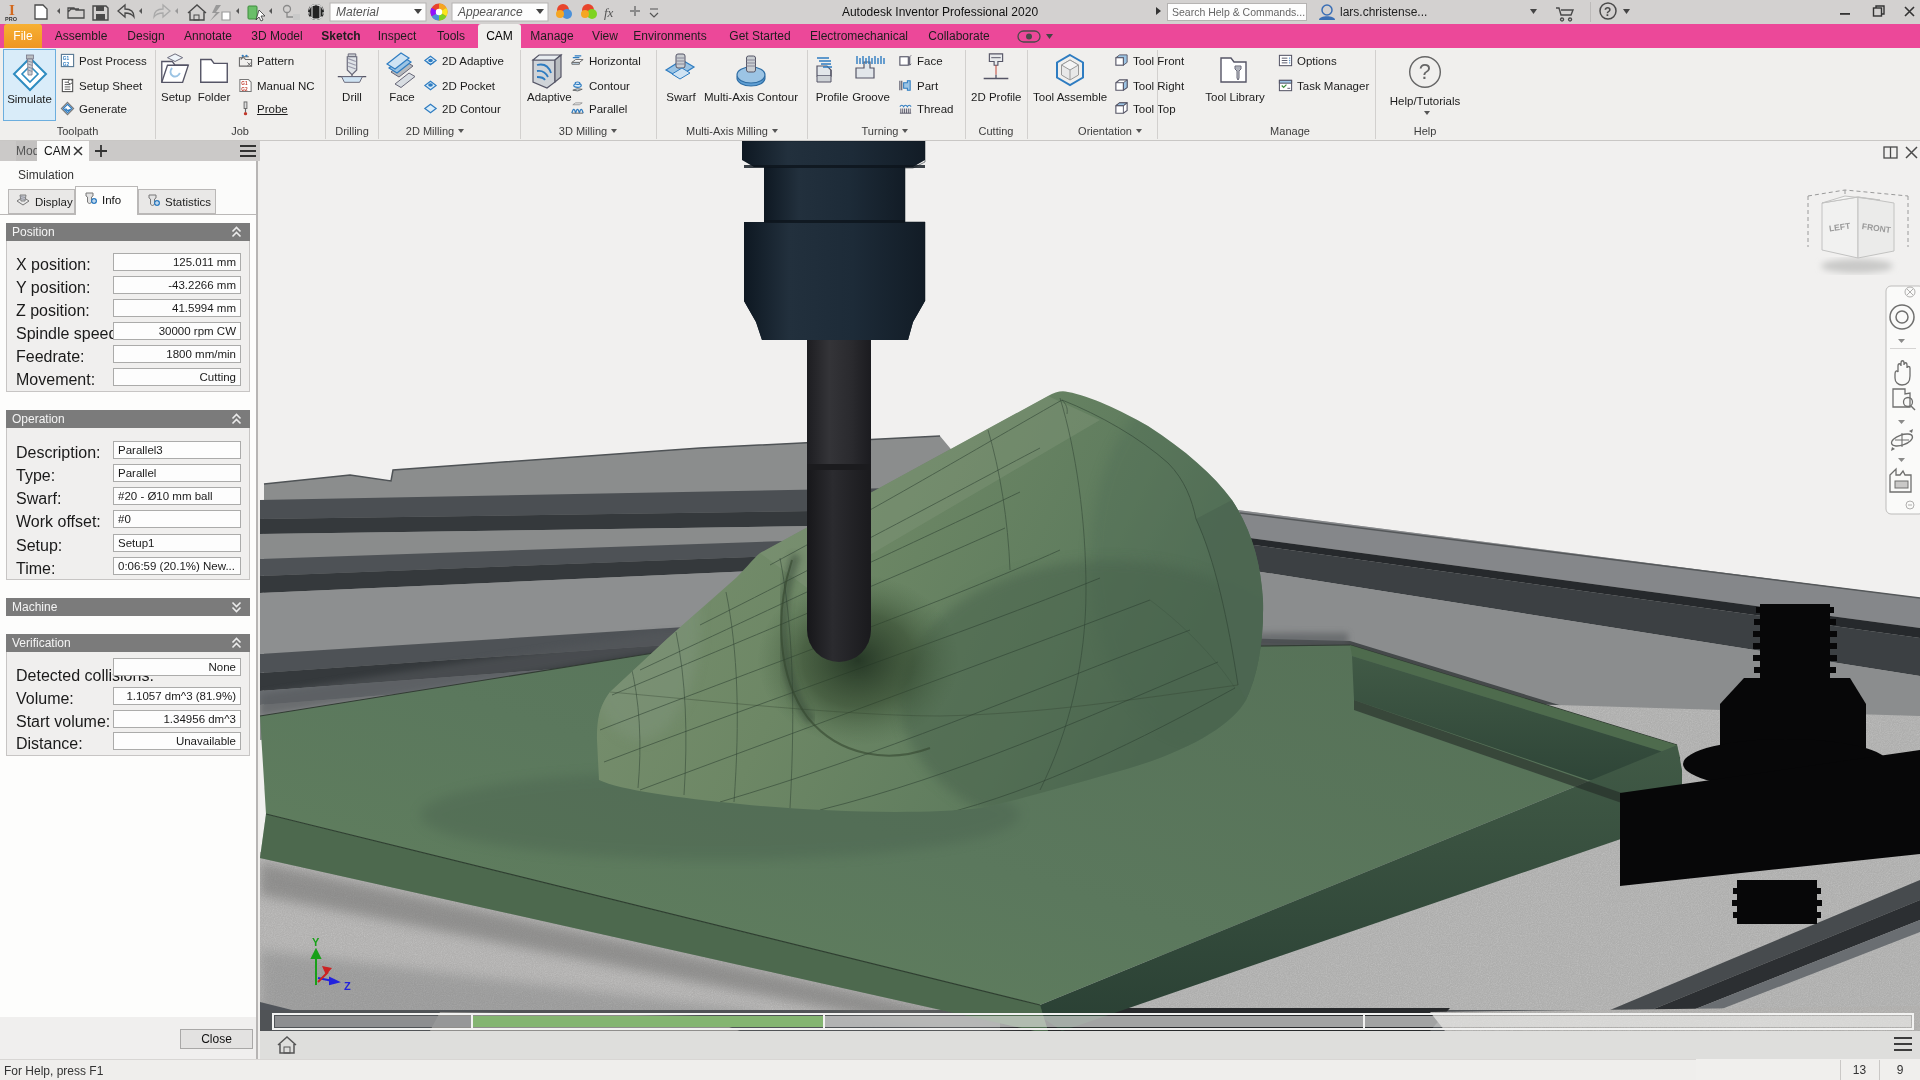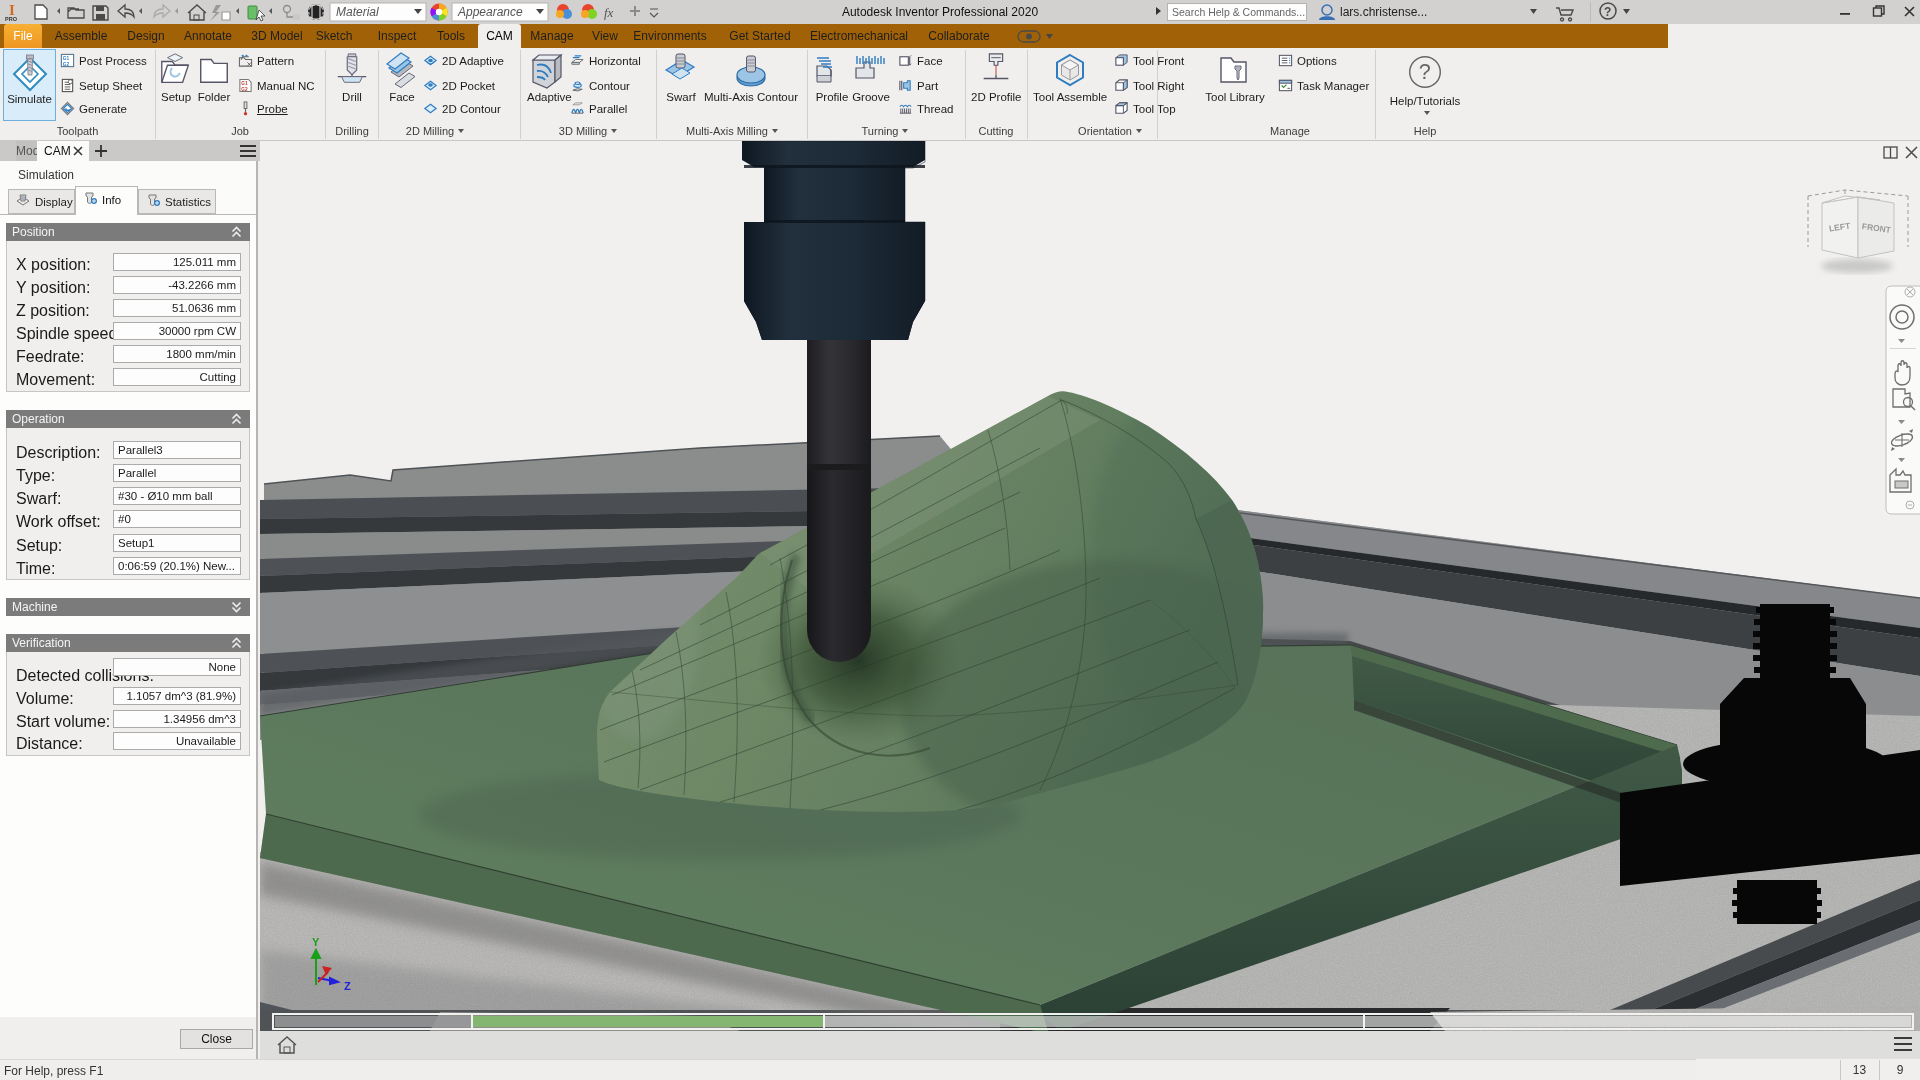--- a/index.html
+++ b/index.html
@@ -1,21 +1,21 @@
 <!DOCTYPE html>
 <html><head>
 <meta charset="utf-8">
 <style>
 *{margin:0;padding:0;box-sizing:border-box;}
 html,body{width:1920px;height:1080px;overflow:hidden;font-family:"Liberation Sans",sans-serif;}
 body{position:relative;background:#f0efed;}
 .abs{position:absolute;}
 
 #titlebar{left:0;top:0;width:1920px;height:24px;background:#d3d1d0;}
-#tabrow{left:0;top:24px;width:1668px;height:24px;background:#a16207;}
+#tabrow{left:0;top:24px;width:1920px;height:24px;background:#ec4899;}
 .ttab{position:absolute;top:0;height:24px;line-height:24px;font-size:12px;color:#1e1e1e;text-align:center;white-space:nowrap;overflow:hidden;}
 .ttab.filetab{background:linear-gradient(#f7b033,#ef9622);color:#fff;border-radius:3px 3px 0 0;}
 .ttab.active{background:#f0efed;border-radius:3px 3px 0 0;color:#000;}
 #titletext{left:810px;top:0;width:260px;height:24px;line-height:24px;font-size:12px;color:#111;text-align:center;white-space:nowrap;}
 #searchbox{left:1167px;top:3px;width:140px;height:18px;background:#fdfdfd;border:1px solid #b5b3b2;font-size:10.5px;color:#666;line-height:16px;padding-left:4px;white-space:nowrap;overflow:hidden;}
 
 #ribbon{left:0;top:48px;width:1920px;height:93px;background:#f0efed;border-bottom:1px solid #c9c7c5;}
 .rdiv{position:absolute;top:2px;height:89px;width:1px;background:#d2d0ce;}
 .glabel{position:absolute;top:76px;height:14px;font-size:11px;color:#3c3c3c;text-align:center;line-height:14px;white-space:nowrap;}
 .ri{position:absolute;height:16px;font-size:11.5px;color:#1c1c1c;line-height:16px;white-space:nowrap;}
@@ -128,21 +128,21 @@
 </svg>
 </div>
 <div id="titletext" class="abs">Autodesk Inventor Professional 2020</div>
 <div id="searchbox" class="abs">Search Help &amp; Commands...</div>
 <div id="tabrow" class="abs">
  <div class="ttab filetab" style="left:4px;width:38px;">File</div>
  <div class="ttab" style="left:45px;width:72px;">Assemble</div>
  <div class="ttab" style="left:117px;width:58px;">Design</div>
  <div class="ttab" style="left:175px;width:66px;">Annotate</div>
  <div class="ttab" style="left:241px;width:72px;">3D Model</div>
- <div class="ttab" style="left:306px;width:56px;">Sketch</div>
+ <div class="ttab" style="left:313px;width:56px;font-weight:bold;">Sketch</div>
  <div class="ttab" style="left:369px;width:56px;">Inspect</div>
  <div class="ttab" style="left:425px;width:52px;">Tools</div>
  <div class="ttab active" style="left:478px;width:43px;">CAM</div>
  <div class="ttab" style="left:521px;width:62px;">Manage</div>
  <div class="ttab" style="left:583px;width:44px;">View</div>
  <div class="ttab" style="left:627px;width:86px;">Environments</div>
  <div class="ttab" style="left:713px;width:94px;">Get Started</div>
  <div class="ttab" style="left:807px;width:104px;">Electromechanical</div>
  <div class="ttab" style="left:911px;width:96px;">Collaborate</div>
  <svg width="60" height="24" style="position:absolute;left:1010px;top:0">
@@ -508,40 +508,40 @@
         <svg width="11" height="12">
           <path d="M1.5 5.5 L5.5 1.5 L9.5 5.5 M1.5 10.5 L5.5 6.5 L9.5 10.5" fill="none" stroke="#ececec" stroke-width="1.6"></path>
         </svg>
       </span></div>
  <div class="pbody" style="top:80px;height:151px;"></div>
  <div class="plab" style="left:16px;top:95px;">X position:</div>
     <div class="pval r" style="left:113px;top:92px;">125.011 mm</div>
  <div class="plab" style="left:16px;top:118px;">Y position:</div>
     <div class="pval r" style="left:113px;top:115px;">-43.2266 mm</div>
  <div class="plab" style="left:16px;top:141px;">Z position:</div>
-    <div class="pval r" style="left:113px;top:138px;">51.0636 mm</div>
+    <div class="pval r" style="left:113px;top:138px;">41.5994 mm</div>
  <div class="plab" style="left:16px;top:164px;">Spindle speed:</div>
     <div class="pval r" style="left:113px;top:161px;">30000 rpm CW</div>
  <div class="plab" style="left:16px;top:187px;">Feedrate:</div>
     <div class="pval r" style="left:113px;top:184px;">1800 mm/min</div>
  <div class="plab" style="left:16px;top:210px;">Movement:</div>
     <div class="pval r" style="left:113px;top:207px;">Cutting</div>
 
  <div class="phead" style="top:249px;">Operation<span class="chev">
         <svg width="11" height="12">
           <path d="M1.5 5.5 L5.5 1.5 L9.5 5.5 M1.5 10.5 L5.5 6.5 L9.5 10.5" fill="none" stroke="#ececec" stroke-width="1.6"></path>
         </svg>
       </span></div>
  <div class="pbody" style="top:267px;height:152px;"></div>
  <div class="plab" style="left:16px;top:283px;">Description:</div>
     <div class="pval" style="left:113px;top:280px;">Parallel3</div>
  <div class="plab" style="left:16px;top:306px;">Type:</div>
     <div class="pval" style="left:113px;top:303px;">Parallel</div>
  <div class="plab" style="left:16px;top:329px;">Swarf:</div>
-    <div class="pval" style="left:113px;top:326px;">#30 - Ø10 mm ball</div>
+    <div class="pval" style="left:113px;top:326px;">#20 - Ø10 mm ball</div>
  <div class="plab" style="left:16px;top:352px;">Work offset:</div>
     <div class="pval" style="left:113px;top:349px;">#0</div>
  <div class="plab" style="left:16px;top:376px;">Setup:</div>
     <div class="pval" style="left:113px;top:373px;">Setup1</div>
  <div class="plab" style="left:16px;top:399px;">Time:</div>
     <div class="pval" style="left:113px;top:396px;">0:06:59 (20.1%) New...</div>
 
  <div class="phead" style="top:437px;">Machine<span class="chev">
         <svg width="11" height="12">
           <path d="M1.5 1.5 L5.5 5.5 L9.5 1.5 M1.5 6.5 L5.5 10.5 L9.5 6.5" fill="none" stroke="#ececec" stroke-width="1.6"></path>

